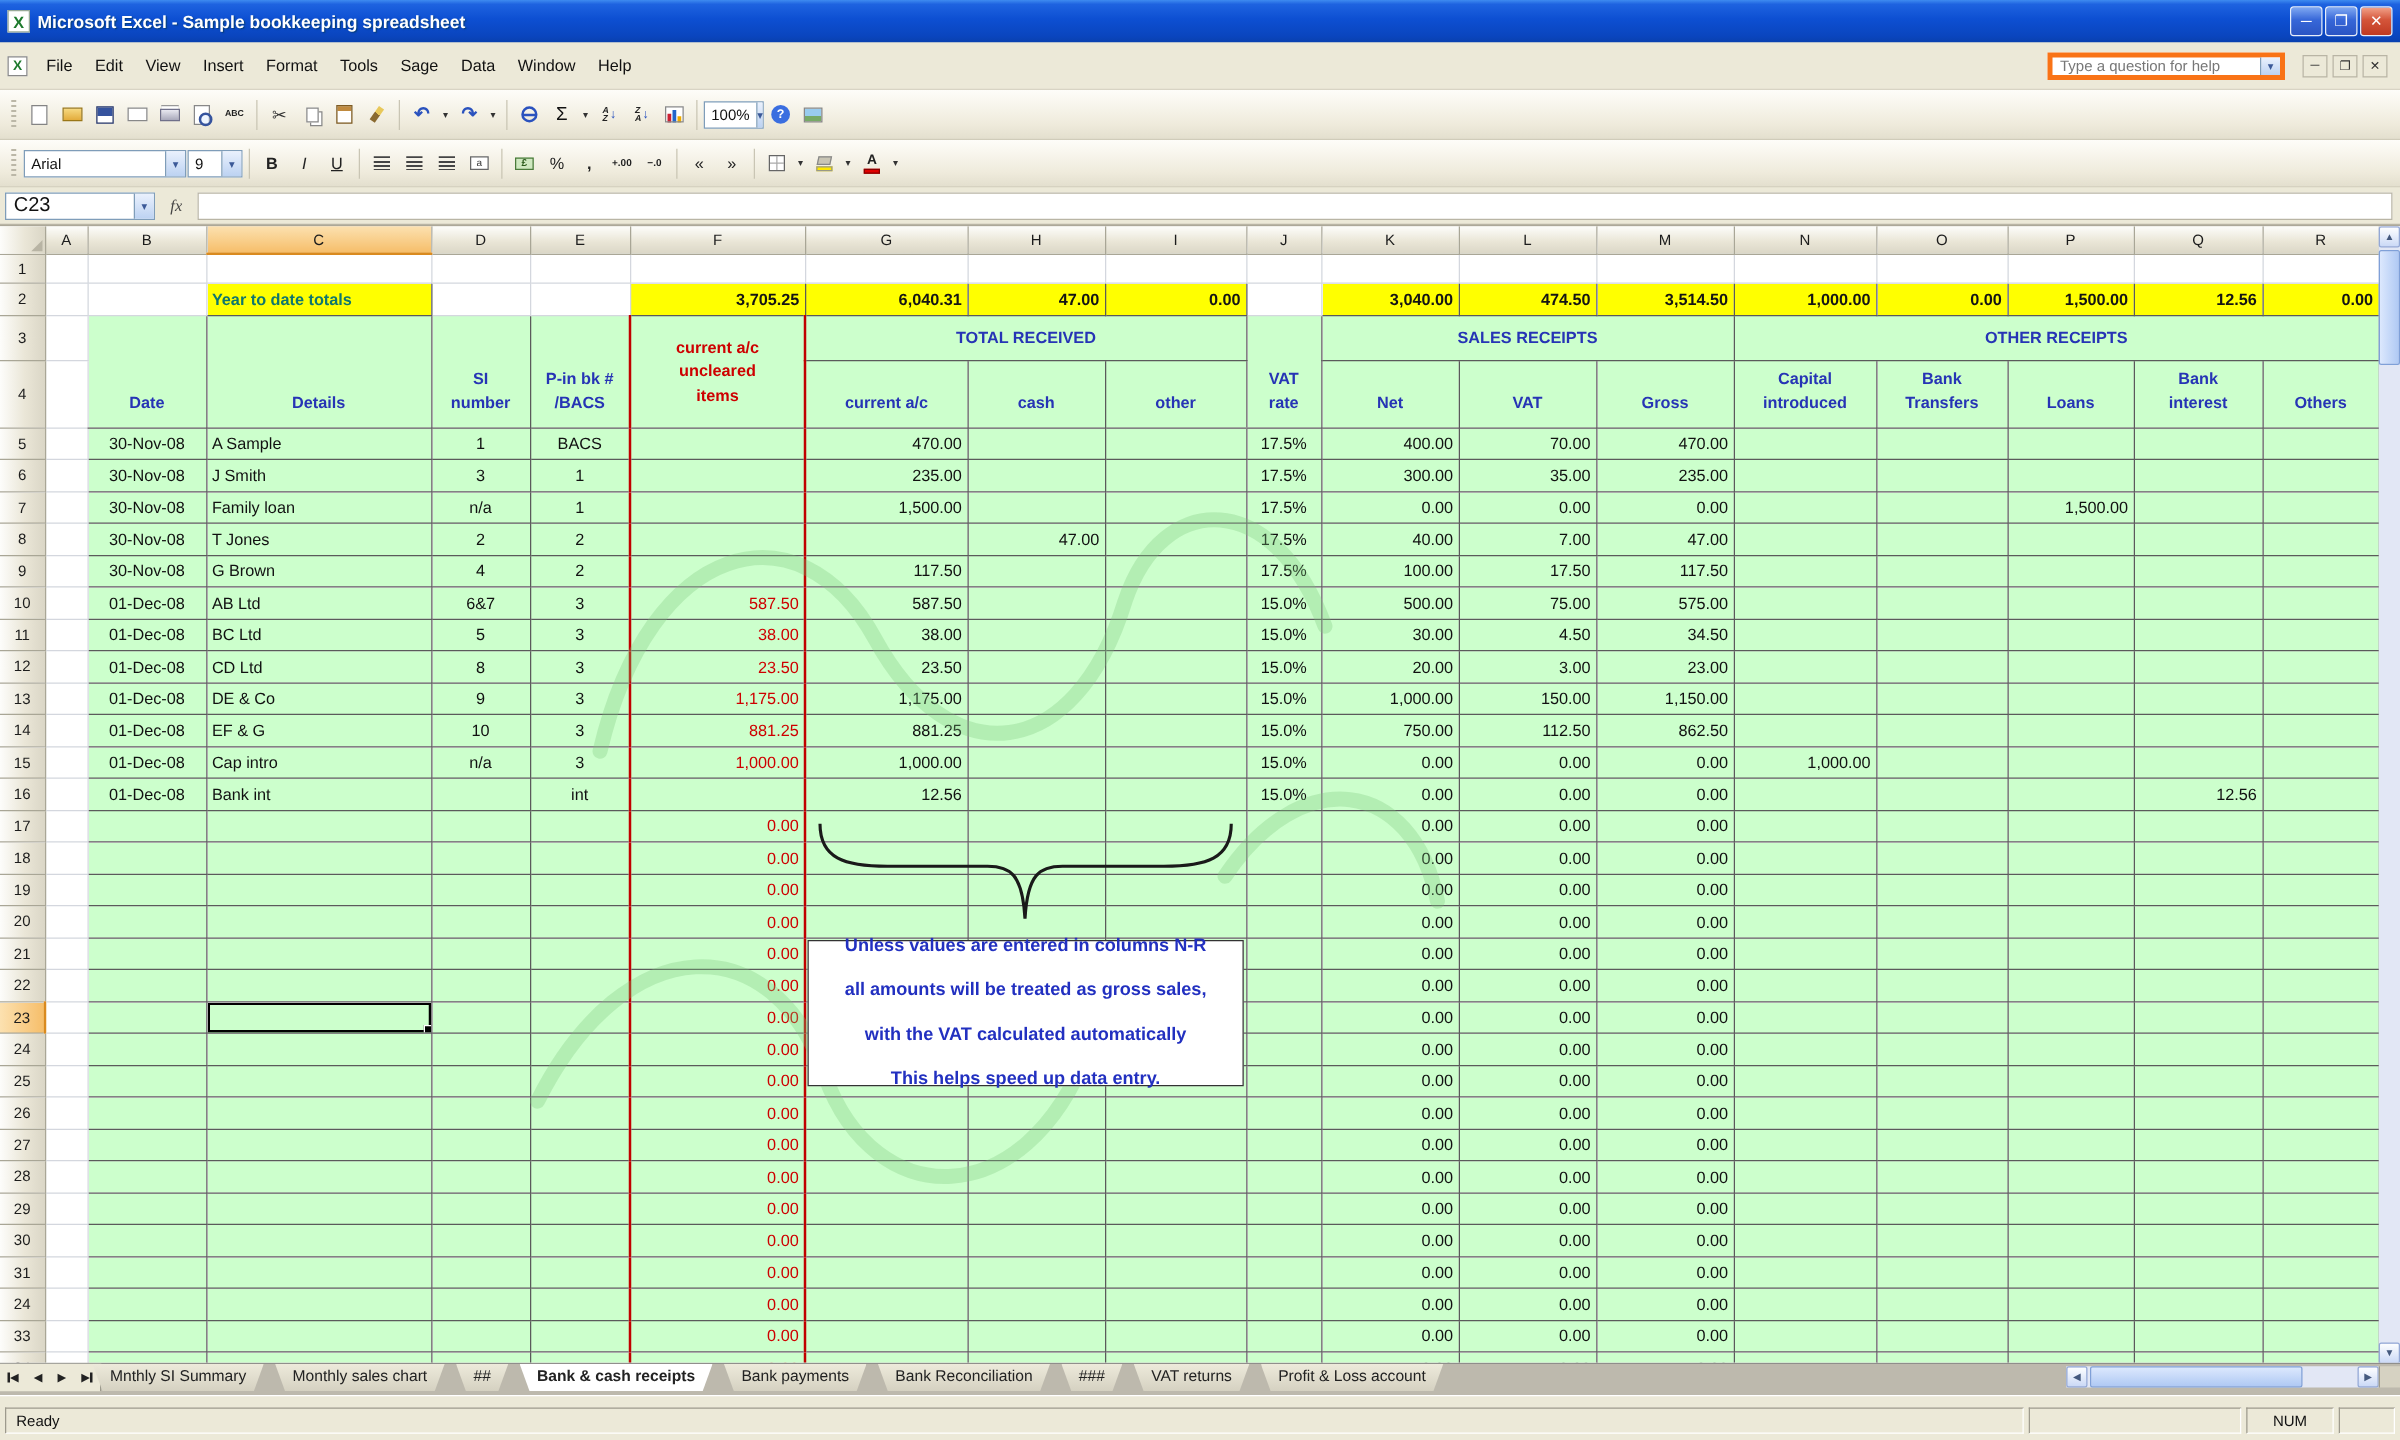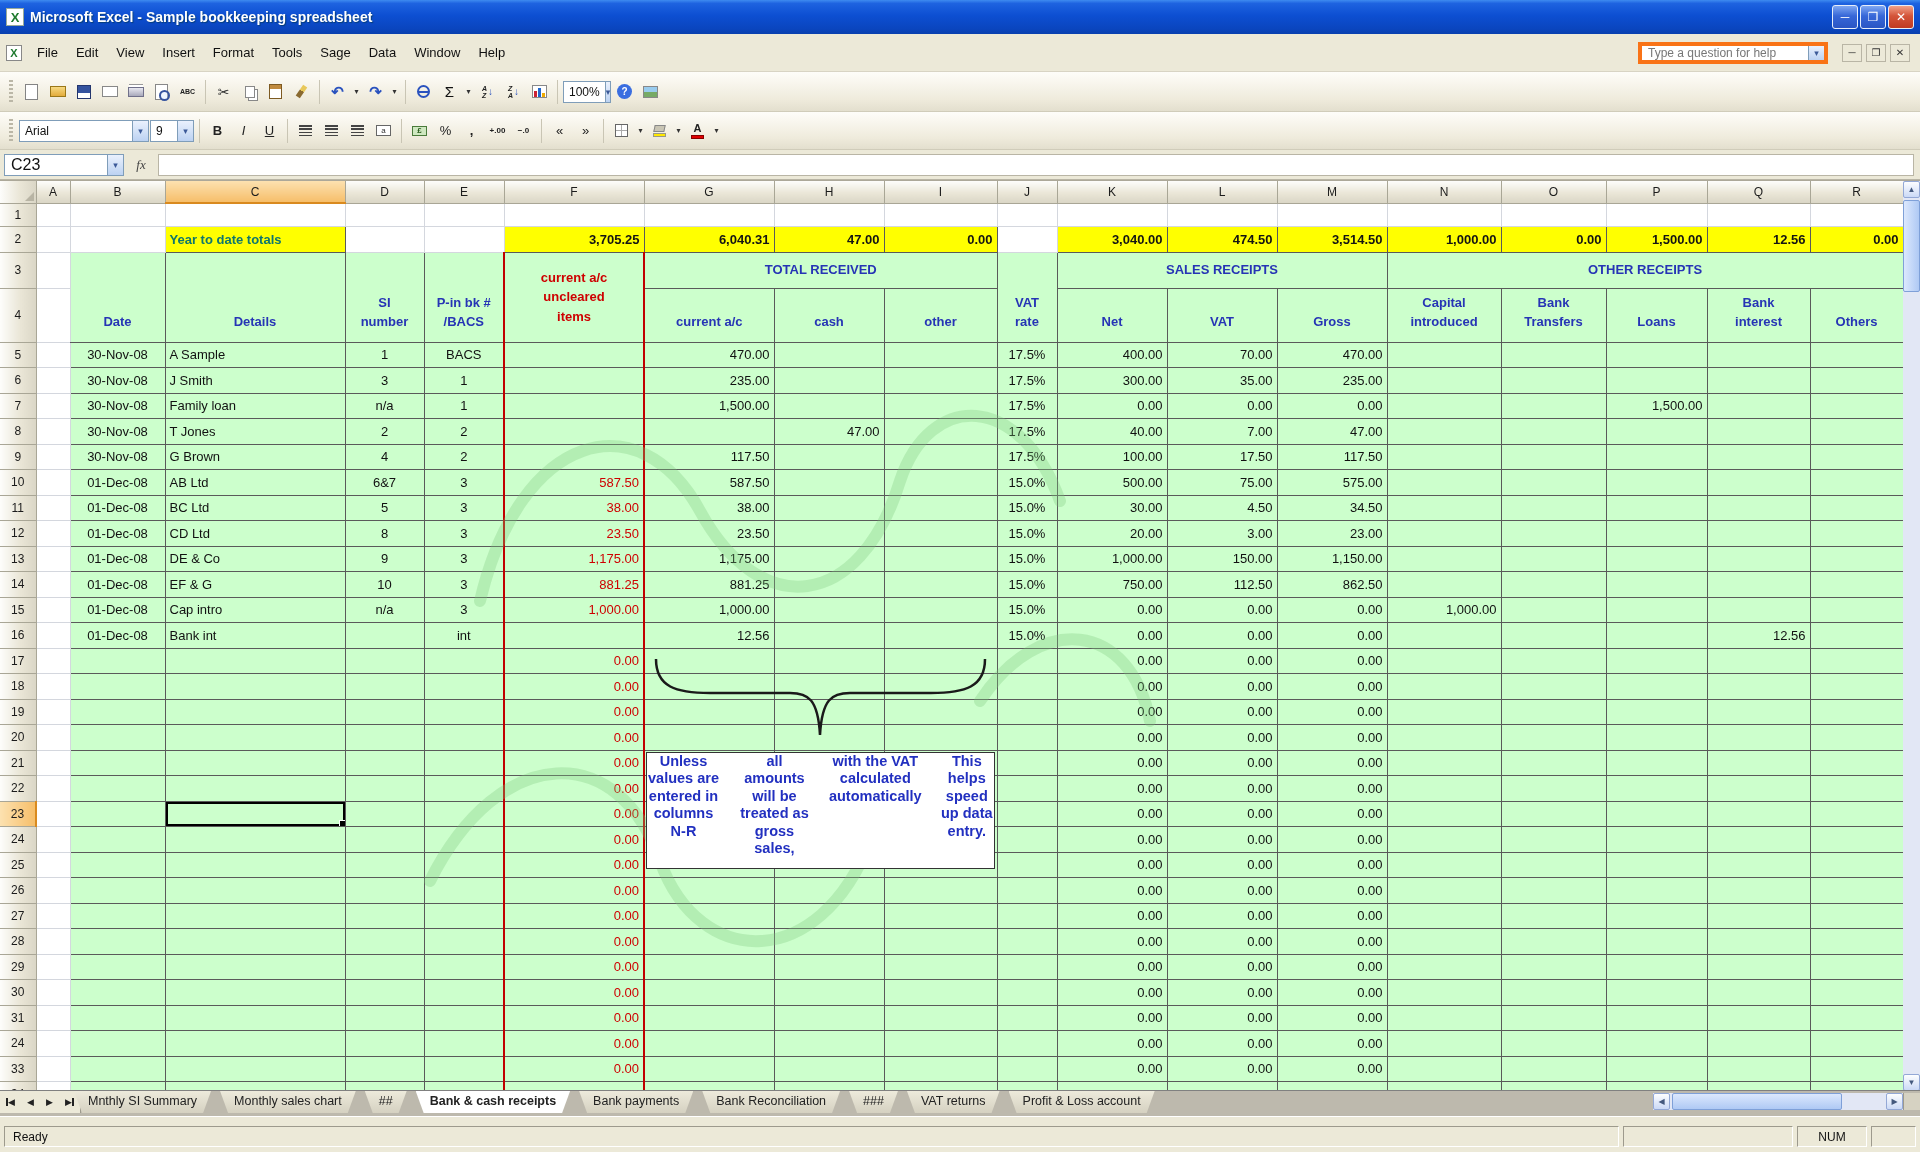--- a/index.html
+++ b/index.html
@@ -118,21 +118,21 @@
   .red{color:#CE0000;}
   .hdr{color:#2634B5;font-weight:bold;text-align:center;white-space:pre-line;line-height:1.45;}
   .vb{vertical-align:bottom;padding-bottom:10px;}
   .grp{vertical-align:middle;}
   .fhdr{color:#CE0000;vertical-align:middle;line-height:1.5;}
   .fc{border-left:2px solid #C00000;border-right:2px solid #C00000;}
   td.sel{position:relative;box-shadow:inset 0 0 0 2px #000;}
   td.sel::after{content:"";position:absolute;right:-1px;bottom:-1px;width:5px;height:5px;background:#000;border:1px solid #fff;}
 
   .note{position:absolute;left:646px;top:571px;width:349px;height:117px;background:#fff;border:1px solid #333;
-    color:#2230C0;font-weight:bold;font-size:14.5px;text-align:center;display:flex;flex-direction:row;
+    color:#2230C0;font-weight:bold;font-size:14.5px;text-align:center;display:flex;flex-direction:column;
     justify-content:center;gap:18px;z-index:5;line-height:1.2;}
   .brace{position:absolute;left:650px;top:468px;z-index:4;pointer-events:none;}
   .wm{position:absolute;left:340px;top:110px;z-index:3;pointer-events:none;opacity:.30;}
 
   
   .vscroll{position:absolute;right:0;top:0;width:17px;height:910px;background:#E2E7F5;z-index:8;
     display:flex;flex-direction:column;}
   .sbtn{width:17px;height:17px;flex:0 0 17px;background:linear-gradient(180deg,#FDFEFF,#CBD9F6);border:1px solid #93A8D6;
     border-radius:2px;color:#44597E;font-size:8px;display:flex;align-items:center;justify-content:center;}
   .vtrack{flex:1;position:relative;}

